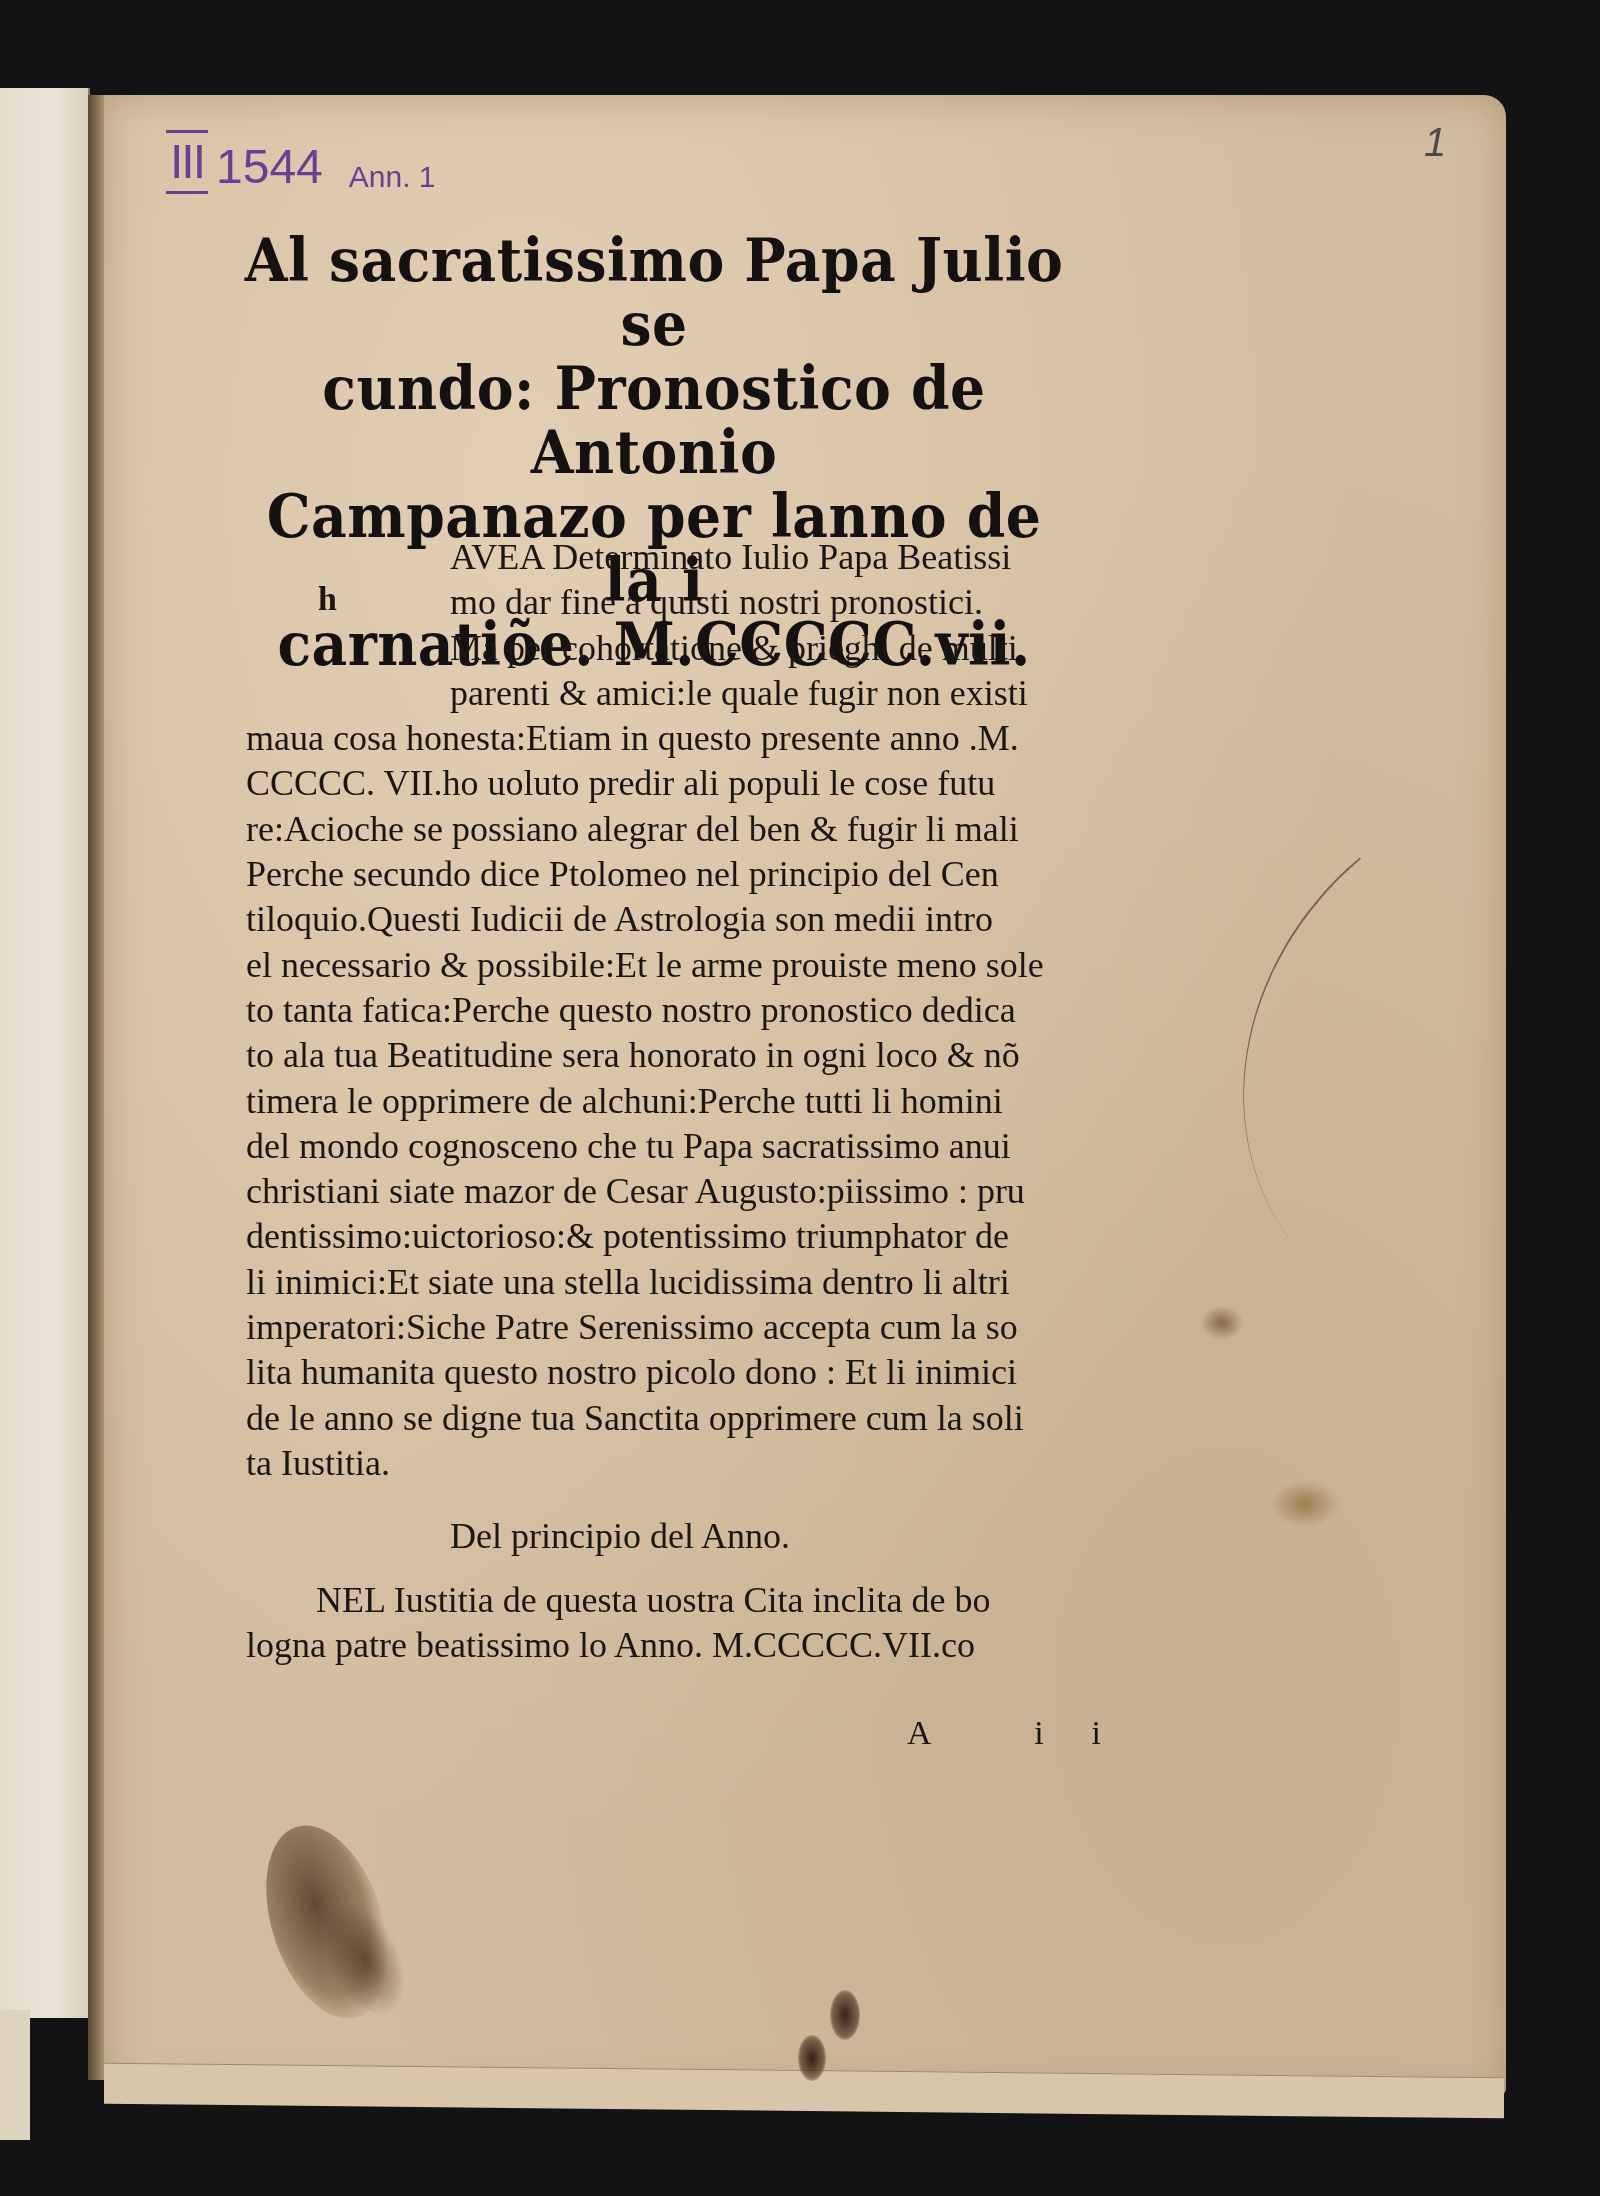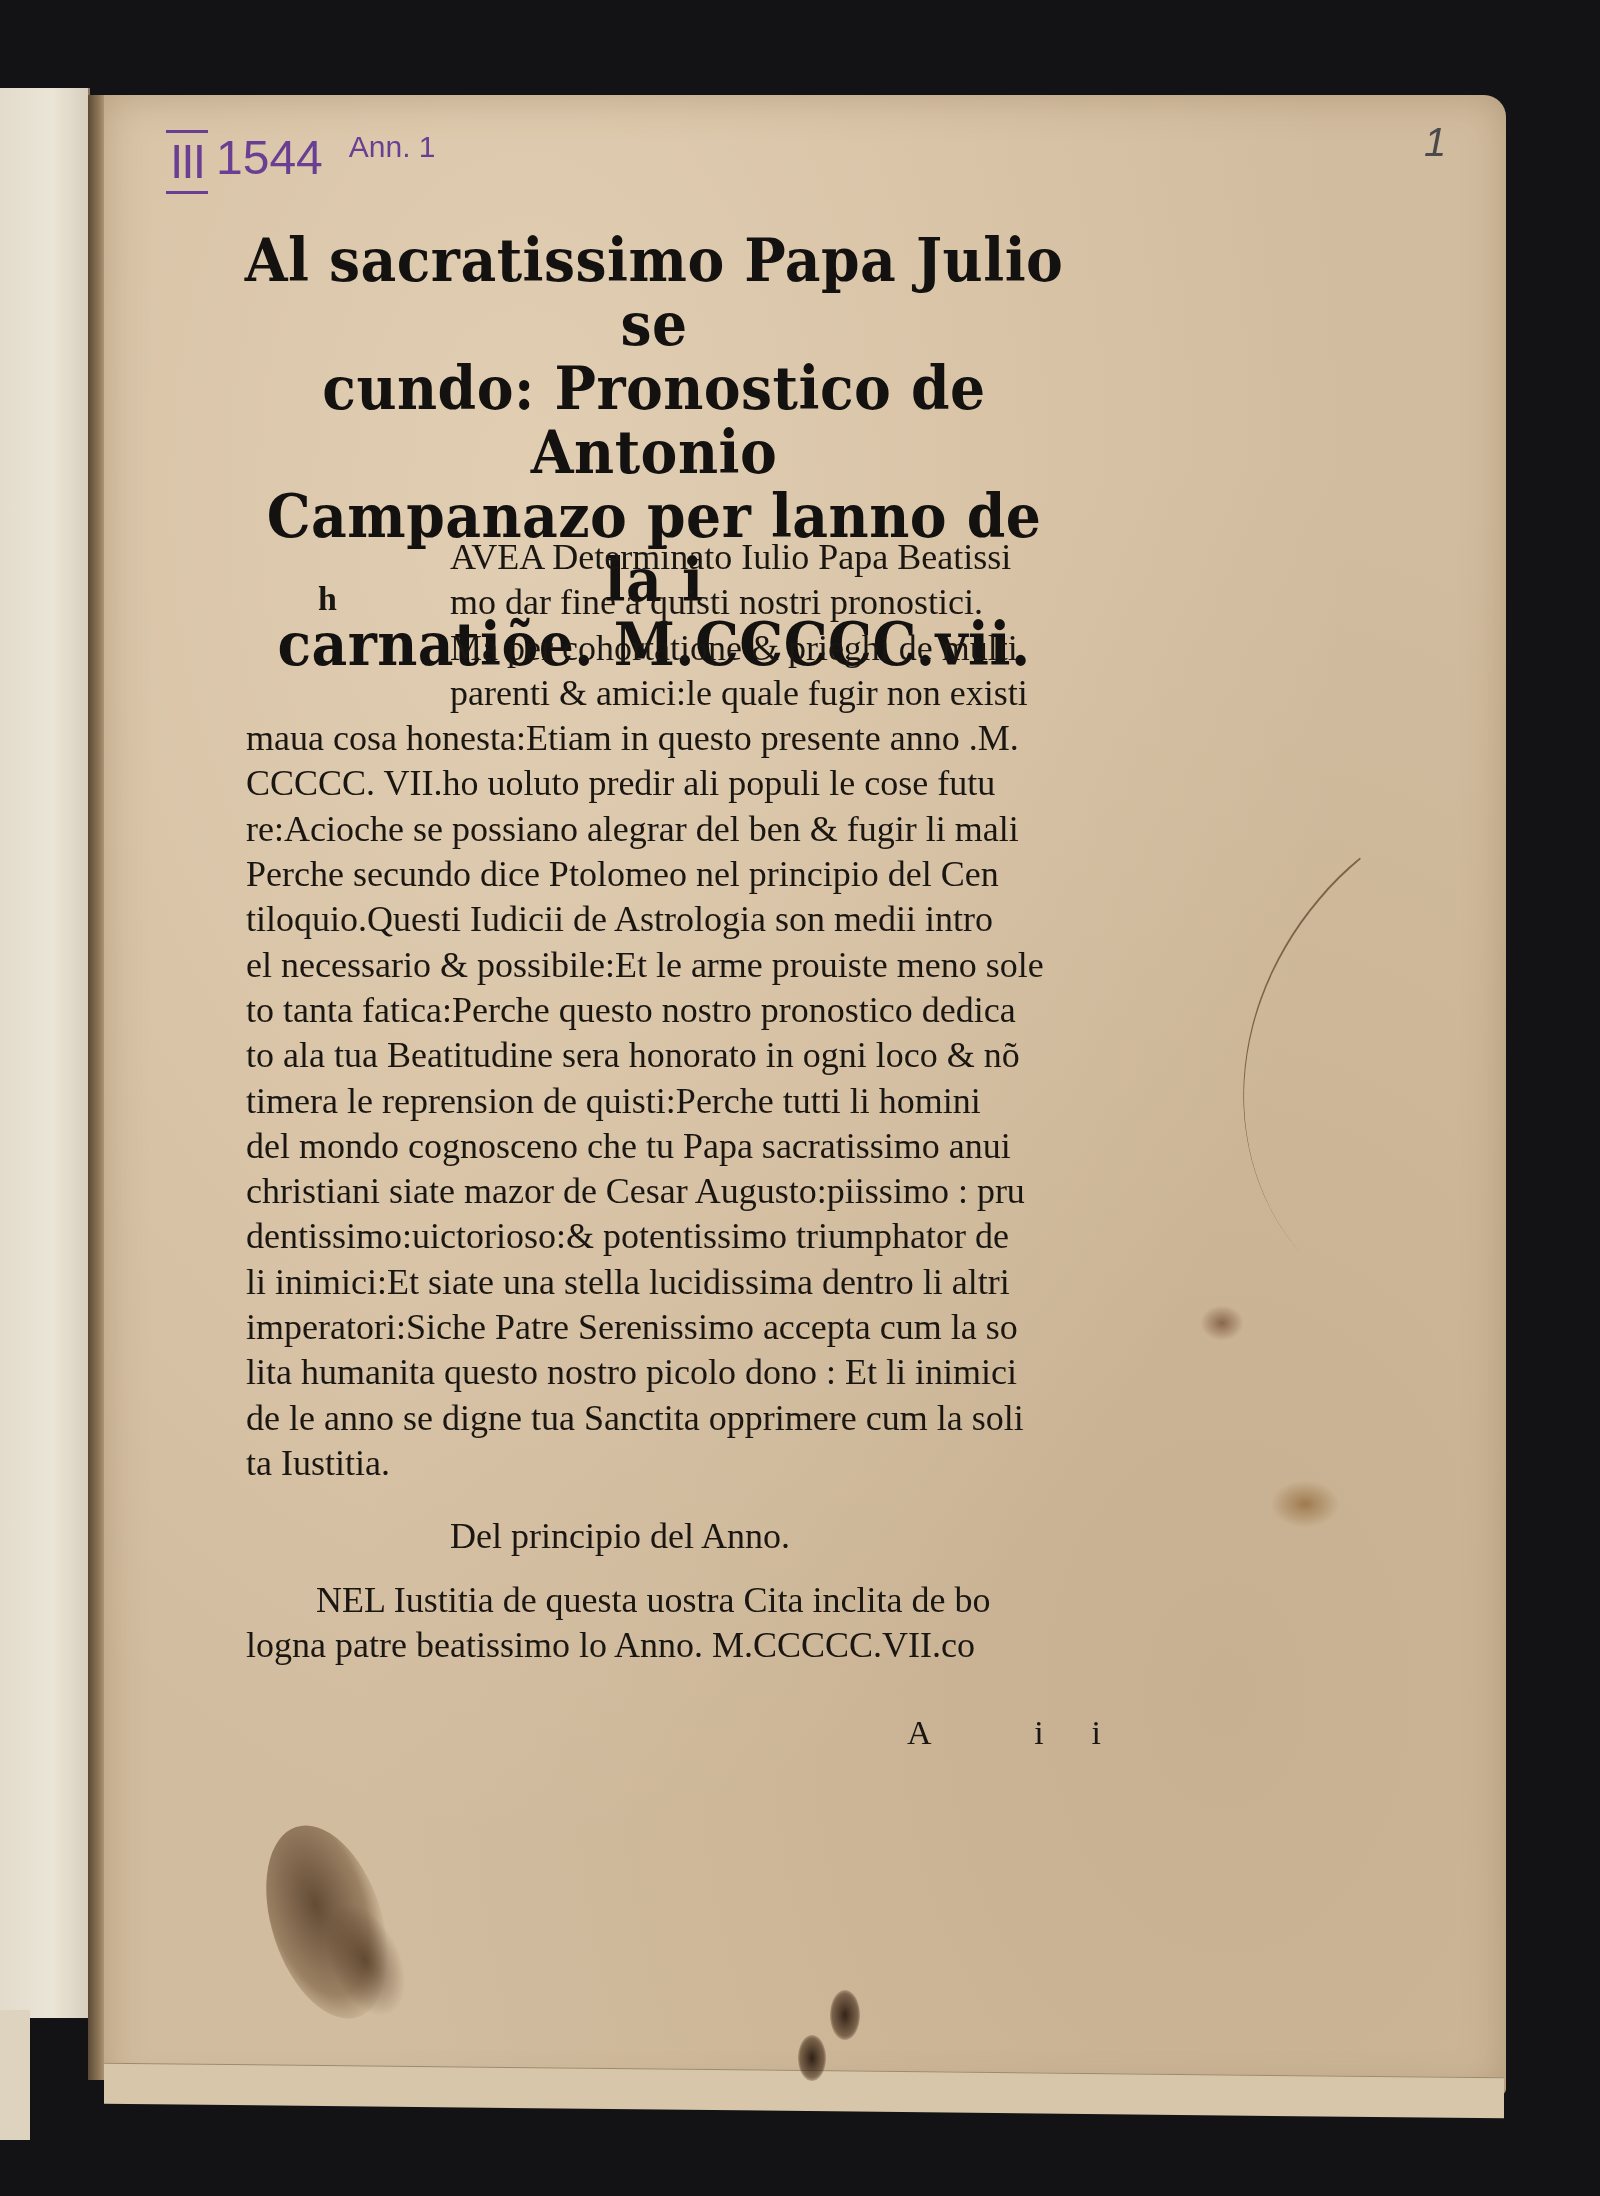--- a/index.html
+++ b/index.html
@@ -32,21 +32,21 @@
   }
   .page-bottom-fold {
     position: absolute; left: 104px; top: 2070px; width: 1400px; height: 40px;
     background: #d7c6aa;
     border-top: 1px solid #9c8a6c;
     transform: skewY(0.6deg);
   }
   .shelfmark {
     position: absolute; left: 166px; top: 130px;
     color: #6a3f93; font-family: "Liberation Sans", sans-serif;
-    display: flex; align-items: flex-start; gap: 8px;
+    display: flex; align-items: flex-end; gap: 8px;
   }
   .shelfmark .roman {
     font-size: 48px; letter-spacing: -2px;
     border-top: 3px solid #6a3f93; border-bottom: 3px solid #6a3f93;
     padding: 0 4px; line-height: 58px;
   }
   .shelfmark .num { font-size: 48px; font-weight: 300; }
   .shelfmark .sub { font-size: 30px; margin-left: 18px; }
   .folio-pencil {
     position: absolute; left: 1424px; top: 120px;
@@ -157,21 +157,21 @@
   <span class="line indent">Ma per cohortatione &amp; prieghi de multi</span>
   <span class="line indent">parenti &amp; amici:le quale fugir non existi</span>
   <span class="line">maua cosa honesta:Etiam in questo presente anno .M.</span>
   <span class="line">CCCCC. VII.ho uoluto predir ali populi le cose futu</span>
   <span class="line">re:Acioche se possiano alegrar del ben &amp; fugir li mali</span>
   <span class="line">Perche secundo dice Ptolomeo nel principio del Cen</span>
   <span class="line">tiloquio.Questi Iudicii de Astrologia son medii intro</span>
   <span class="line">el necessario &amp; possibile:Et le arme prouiste meno sole</span>
   <span class="line">to tanta fatica:Perche questo nostro pronostico dedica</span>
   <span class="line">to ala tua Beatitudine sera honorato in ogni loco &amp; nõ</span>
-  <span class="line">timera le reprension de quisti:Perche tutti li homini</span>
+  <span class="line">timera le opprimere de alchuni:Perche tutti li homini</span>
   <span class="line">del mondo cognosceno che tu Papa sacratissimo anui</span>
   <span class="line">christiani siate mazor de Cesar Augusto:piissimo : pru</span>
   <span class="line">dentissimo:uictorioso:&amp; potentissimo triumphator de</span>
   <span class="line">li inimici:Et siate una stella lucidissima dentro li altri</span>
   <span class="line">imperatori:Siche Patre Serenissimo accepta cum la so</span>
   <span class="line">lita humanita questo nostro picolo dono : Et li inimici</span>
   <span class="line">de le anno se digne tua Sanctita opprimere cum la soli</span>
   <span class="line">ta Iustitia.</span>
   <span class="section-heading">Del principio del Anno.</span>
   <span class="line" style="height:18px"></span>

